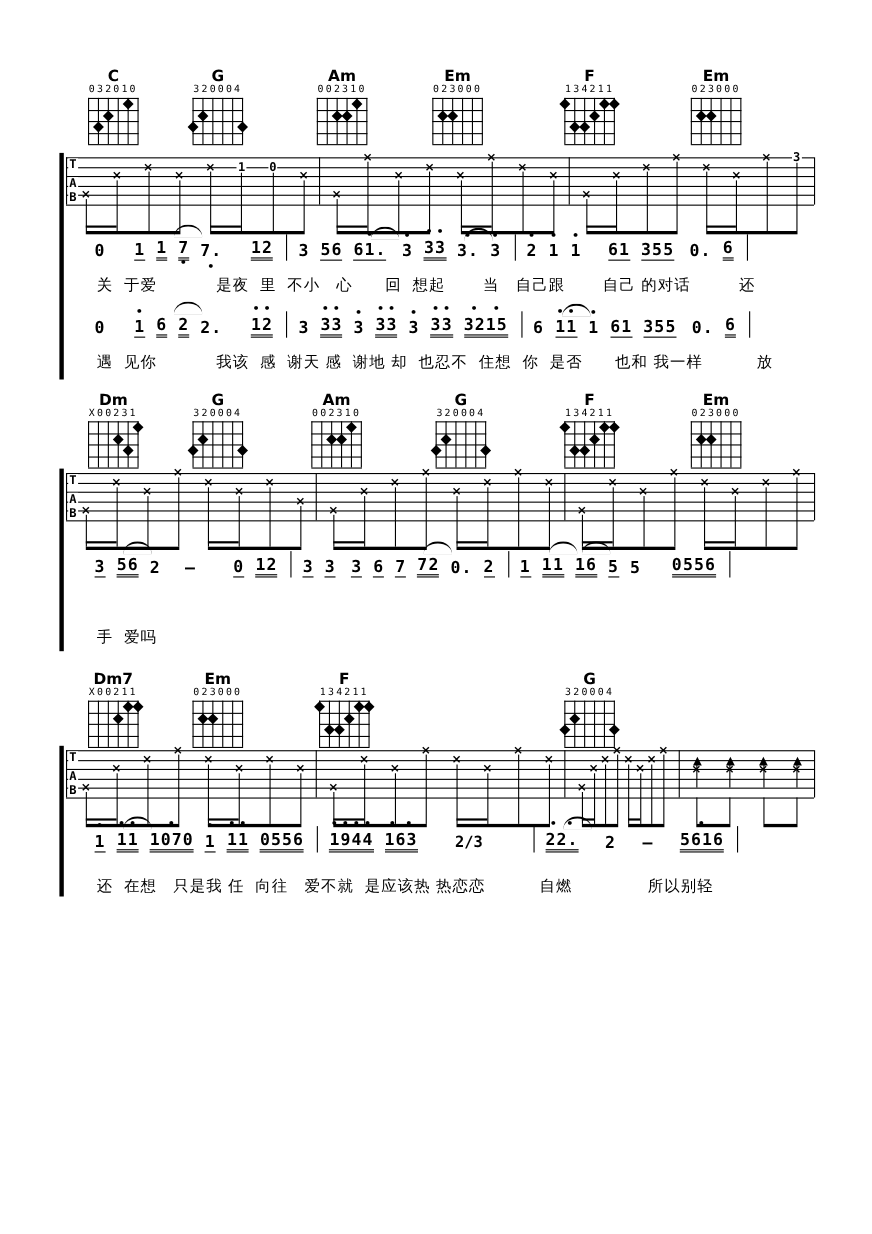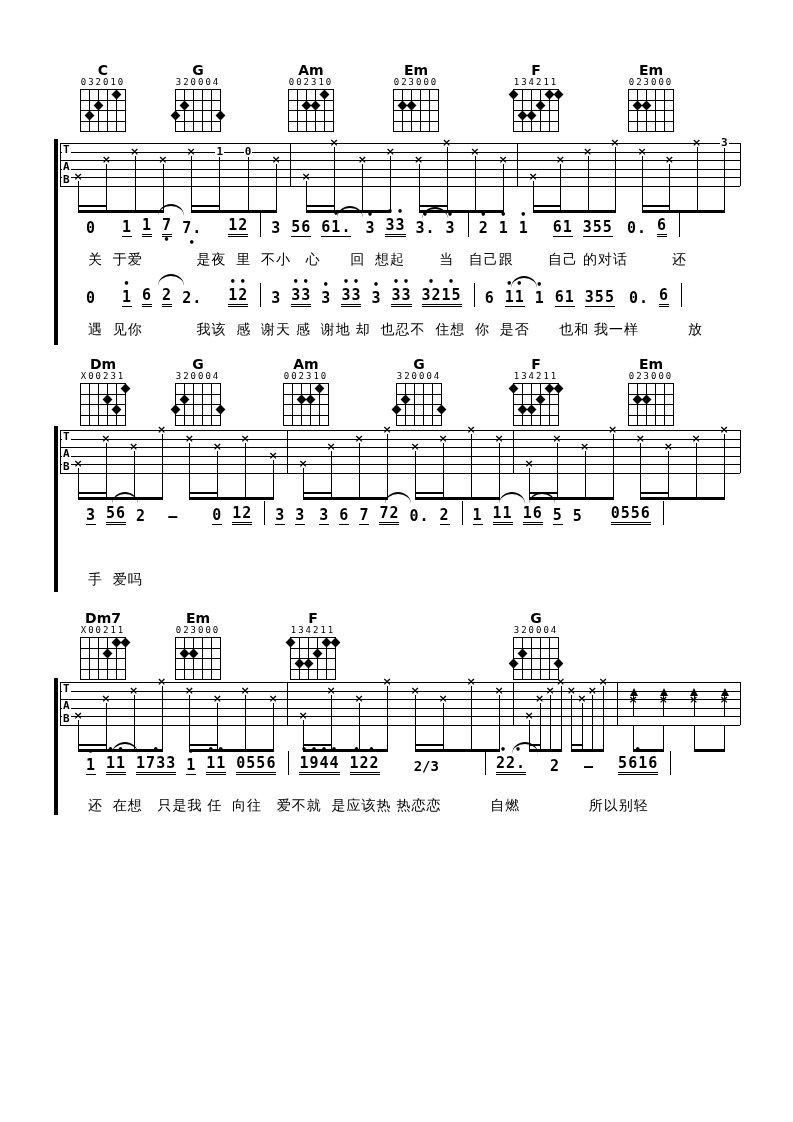--- a/index.html
+++ b/index.html
@@ -734,39 +734,39 @@
     <div class="beam" style="left: 633px; top: 748.5px; width: 31.3333px;"></div>
     <div class="beam" style="left: 693.667px; top: 748.5px; width: 31.3333px;"></div>
     <div class="melody" style="left: 76px; top: 751px;">
       <span class="tok u1"><span>1</span><span class="dots-a">
           <span>•</span>
         </span></span>
       <span class="tok u2"><span>11</span><span class="dots-a">
           <span>•</span>
           <span>•</span>
         </span><span class="arc"></span></span>
-      <span class="tok u2"><span>1733</span><span class="dots-a">
+      <span class="tok u2"><span>1070</span><span class="dots-a">
           <span>•</span>
         </span></span>
       <span class="tok u1"><span>1</span><span class="dots-a">
           <span>•</span>
         </span></span>
       <span class="tok u2"><span>11</span><span class="dots-a">
           <span>•</span>
           <span>•</span>
         </span></span>
       <span class="tok u2"><span>0556</span></span>
       <span class="tok bar"></span>
       <span class="tok u2"><span>1944</span><span class="dots-a">
           <span>•</span>
           <span>•</span>
           <span>•</span>
           <span>•</span>
         </span></span>
-      <span class="tok u2"><span>122</span><span class="dots-a">
+      <span class="tok u2"><span>163</span><span class="dots-a">
           <span>•</span>
           <span>•</span>
         </span></span>
       <span class="tok ts" style="margin-left: 34px;"><span>2/3</span></span>
       <span class="tok bar" style="margin-left: 46px;"></span>
       <span class="tok u2"><span>22.</span><span class="dots-a">
           <span>•</span>
           <span>•</span>
         </span><span class="arc"></span></span>
       <span class="tok" style="margin-left: 24px;"><span>2</span></span>

